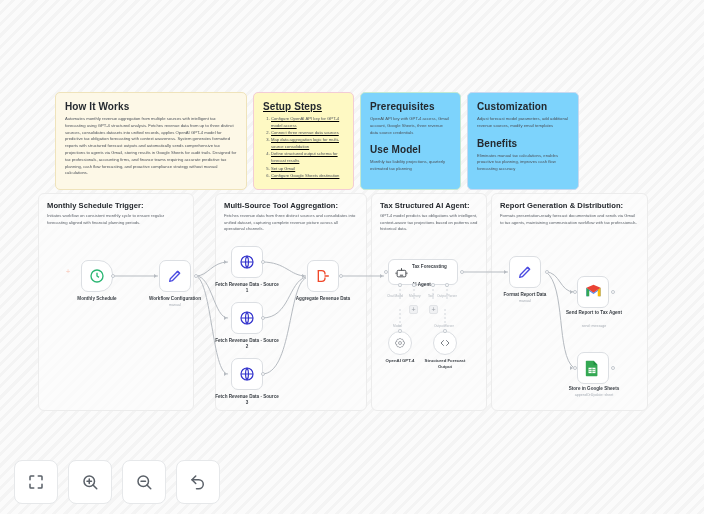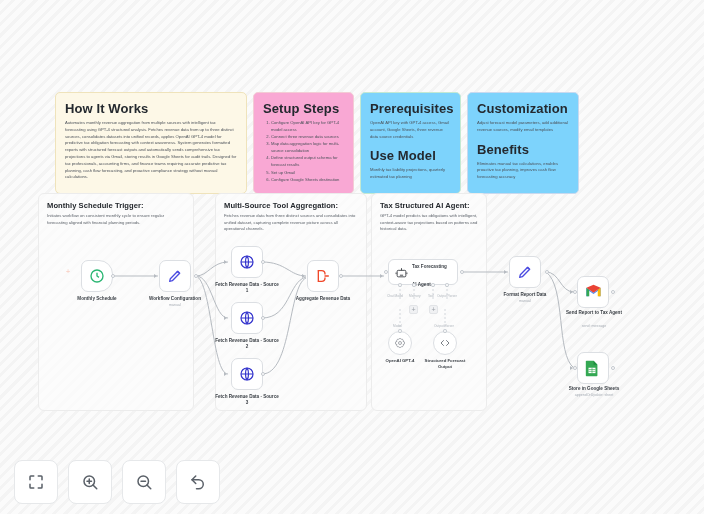--- a/index.html
+++ b/index.html
@@ -14,25 +14,25 @@
   .canvas { position:absolute; inset:0; }
 
   
   .cards { position:absolute; left:55px; top:92px; display:flex; gap:6px; }
   .card {
     border:1px solid rgba(0,0,0,.08);
     border-radius:5px;
     padding:8px 9px 9px 9px;
   }
   .card.how   { width:192px; background:#fdf8e7; border-color:#efe3bb; }
-  .card.setup { width:101px; background:#f9a8d4; border-color:#f3ccd5; }
+  .card.setup { width:101px; background:#fef9c3; border-color:#f3ccd5;text-decoration:underline; }
   .card.pre   { width:101px; background:#7dd3fc; border-color:#c3e9d3; }
   .card.cust  { width:112px; background:#7dd3fc; border-color:#c8d9ef; }
   .card h3 {
-    font-size:13px; font-weight:700; color:#24292f; margin-bottom:4px;
+    font-size:10px; font-weight:700; color:#24292f; margin-bottom:4px;
     letter-spacing:.1px;
   }
   .card h3.second { margin-top:8px; }
   .card p { font-size:4.2px; line-height:1.62; color:#4b5159; }
   .card ol { font-size:4.2px; line-height:1.62; color:#4b5159; padding-left:8px; }
   .card ol li { margin-bottom:.5px; }
 
   
   .group {
     position:absolute;
@@ -171,20 +171,24 @@
     <div class="g-title">Monthly Schedule Trigger:</div>
     <div class="g-desc">Initiates workflow on consistent monthly cycle to ensure regular forecasting aligned with financial planning periods.</div>
   </div>
   <div class="group g2">
     <div class="g-title">Multi-Source Tool Aggregation:</div>
     <div class="g-desc">Fetches revenue data from three distinct sources and consolidates into unified dataset, capturing complete revenue picture across all operational channels.</div>
   </div>
   <div class="group g3">
     <div class="g-title">Tax Structured AI Agent:</div>
     <div class="g-desc">GPT-4 model predicts tax obligations with intelligent, context-aware tax projections based on patterns and historical data.</div>
+  </div>
+  <div class="group g4">
+    <div class="g-title">Report Generation &amp; Distribution:</div>
+    <div class="g-desc">Formats presentation-ready forecast documentation and sends via Gmail to tax agents, maintaining communication workflow with tax professionals.</div>
   </div>
 
   <svg width="704" height="514" style="position:absolute;left:0;top:0;pointer-events:none;">
     <g fill="none" stroke="#b6bbc1" stroke-width="1">
       <path d="M113,276 L158,276"></path>
       <path d="M196,276 C208,276 212,262 228,262"></path>
       <path d="M196,276 C212,276 214,318 228,318"></path>
       <path d="M196,276 C212,282 212,374 228,374"></path>
       <path d="M262,262 C286,262 290,276 306,276"></path>
       <path d="M262,318 C290,318 288,282 306,277"></path>

